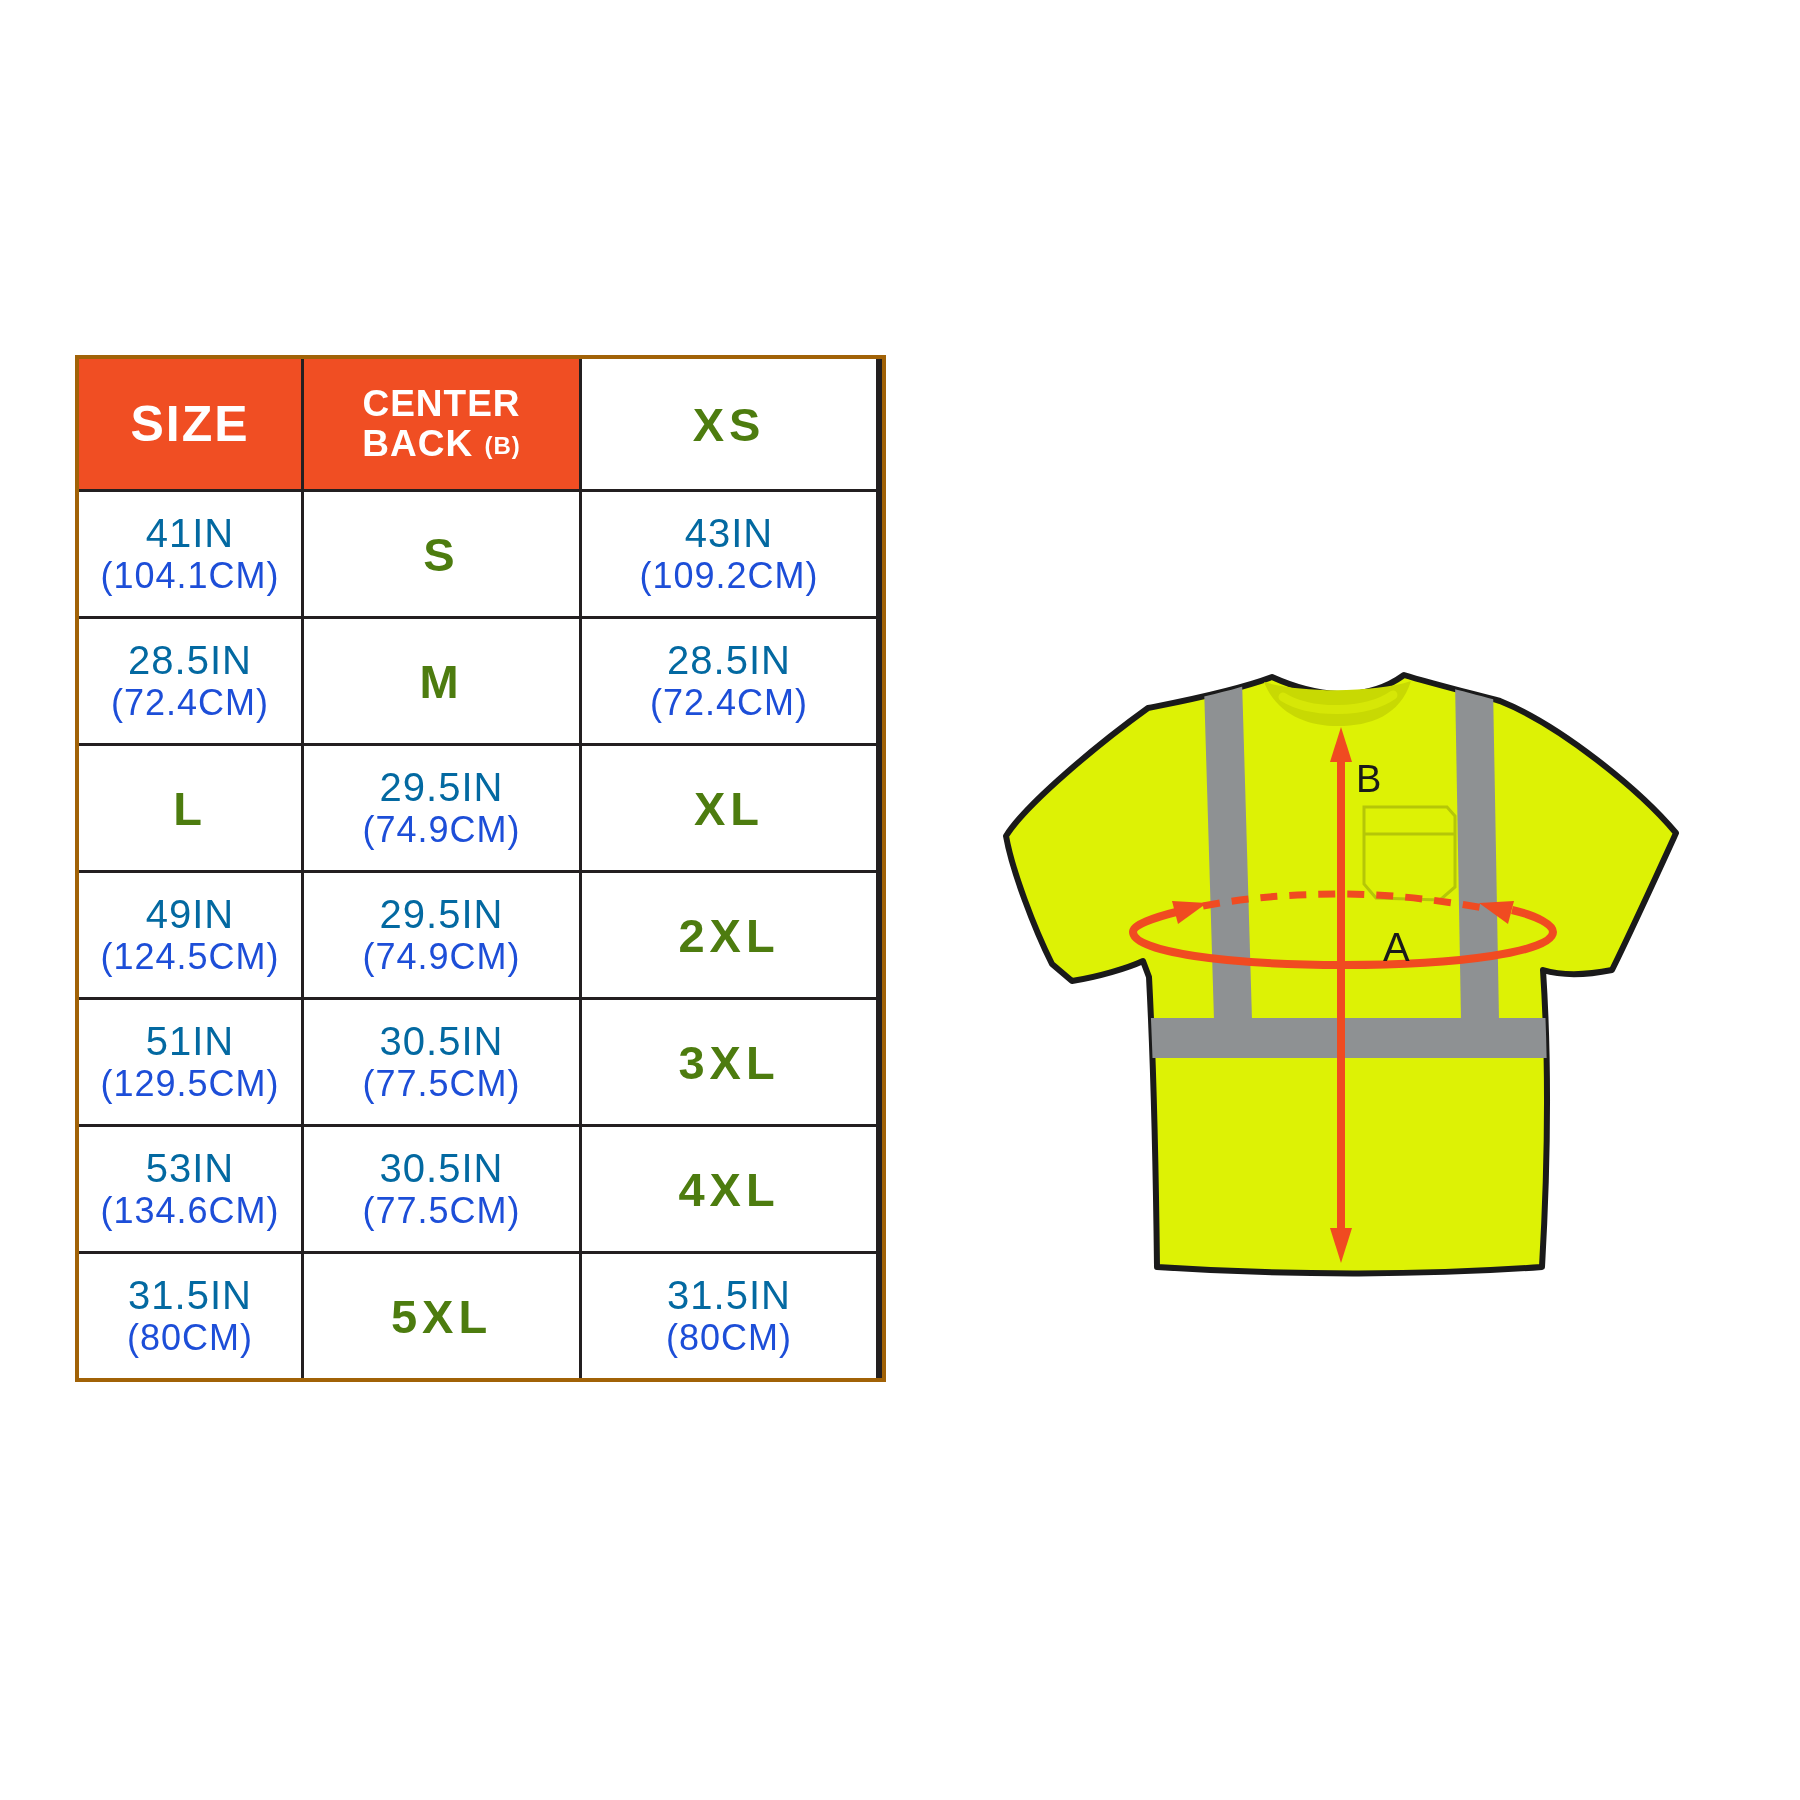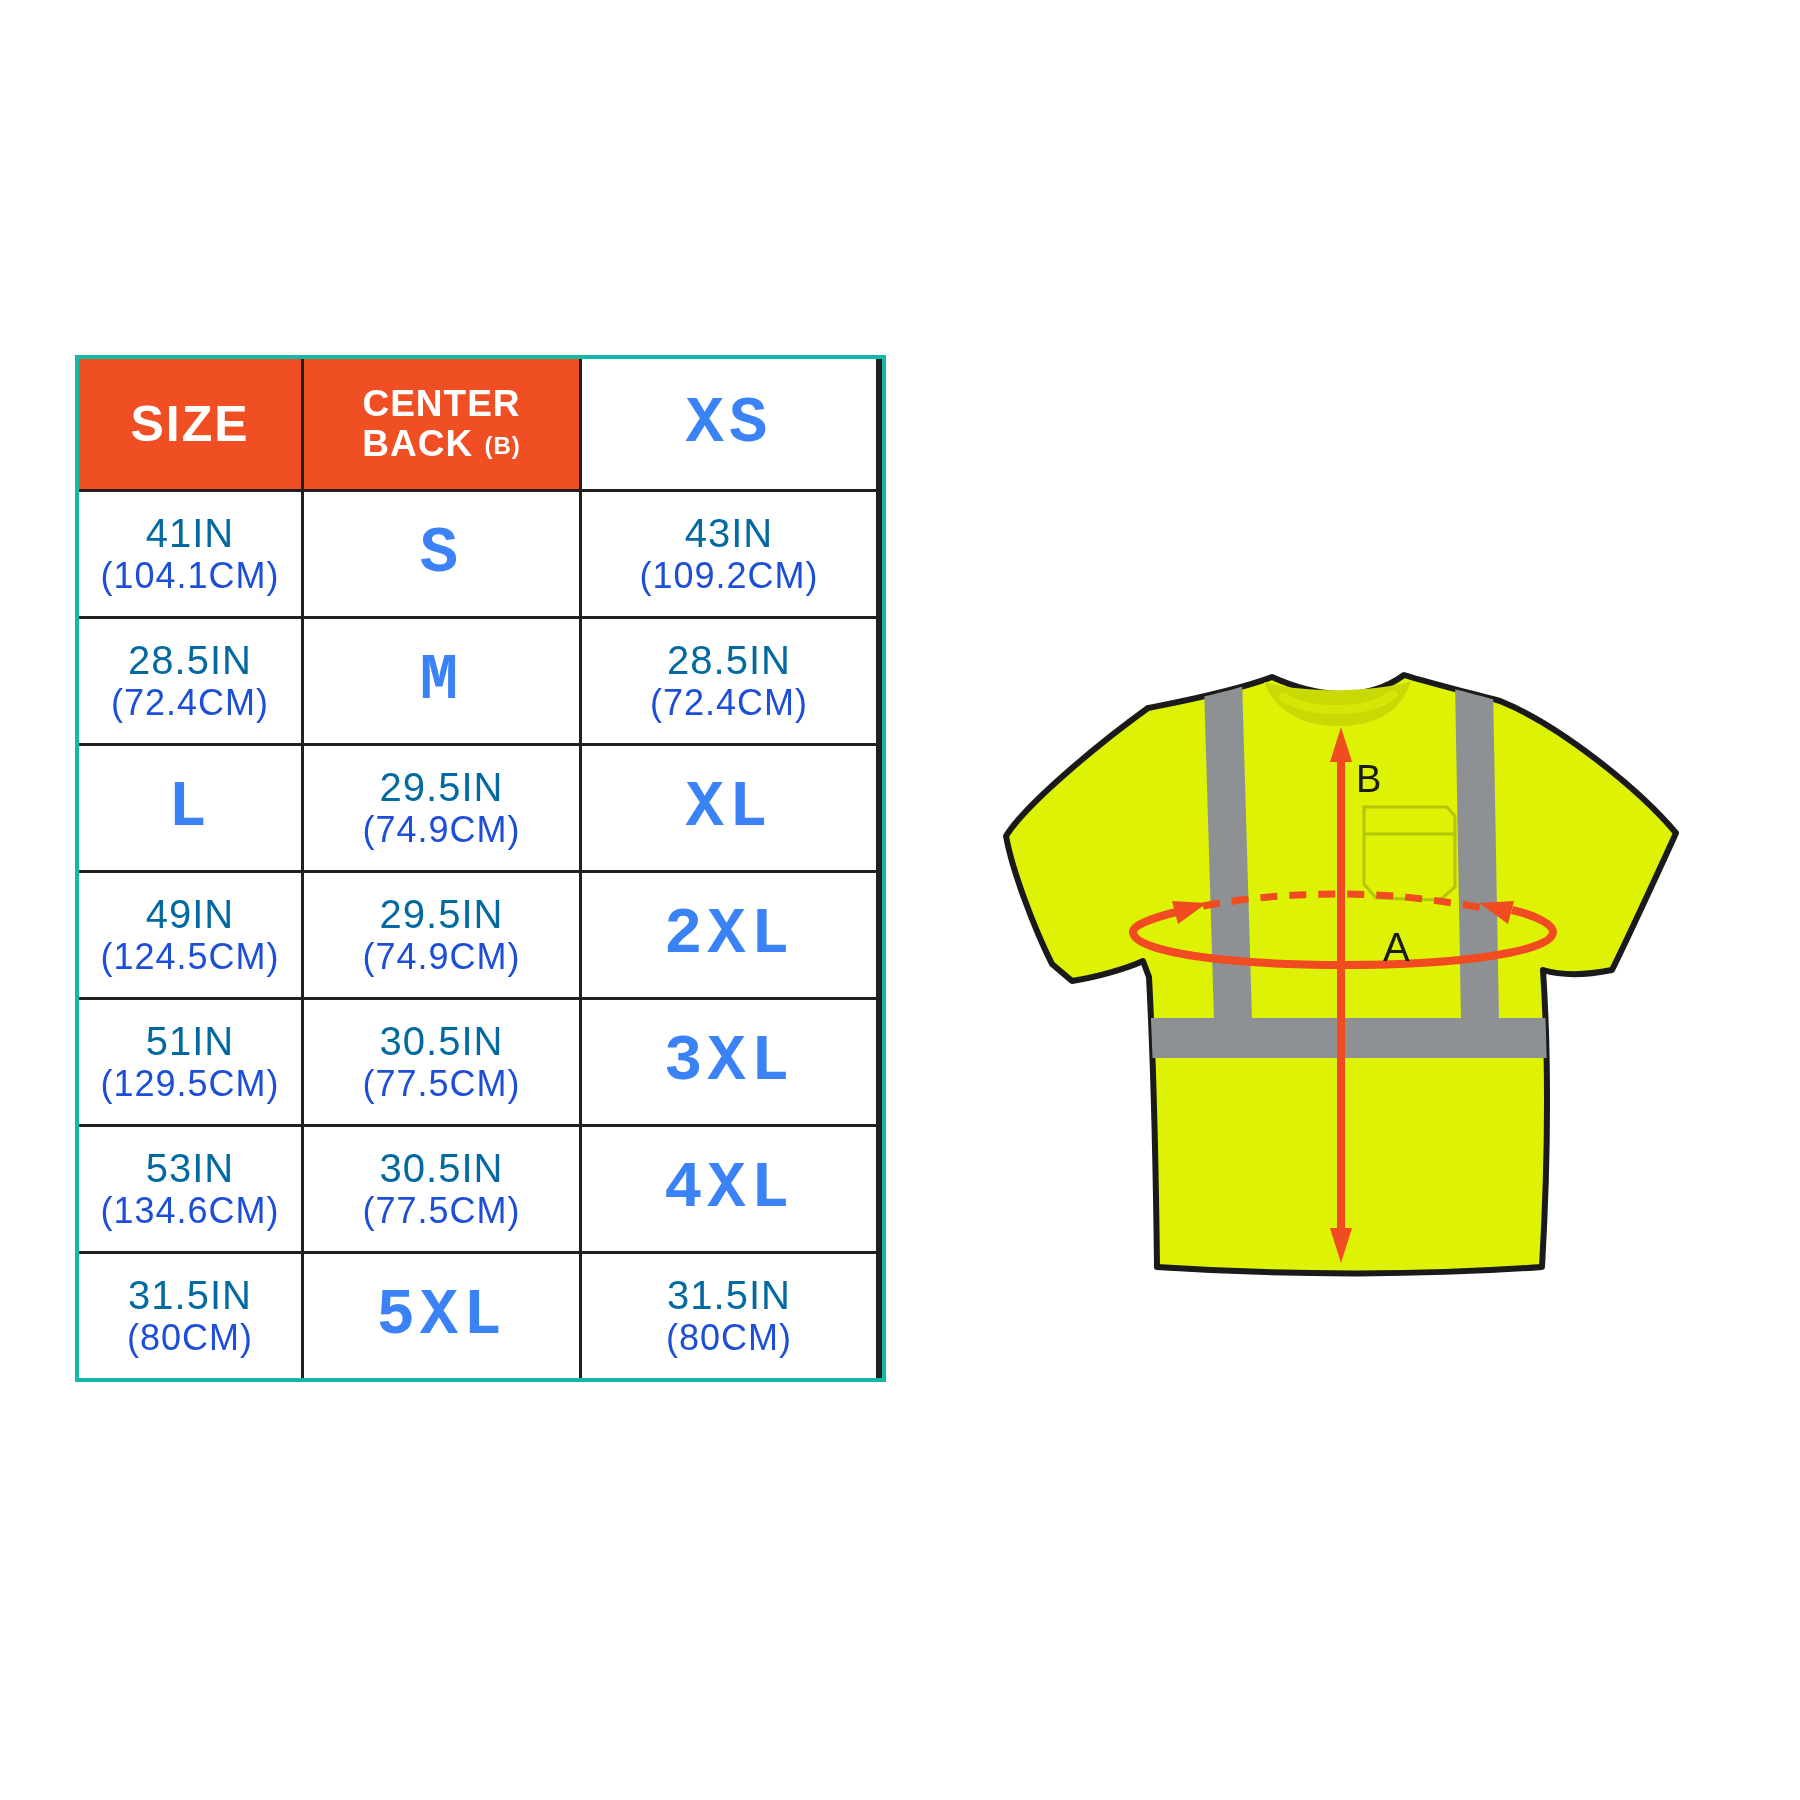--- a/index.html
+++ b/index.html
@@ -7,29 +7,29 @@
           font-family:"Liberation Sans", sans-serif;}
 
   
   .size-table{
     position:absolute;left:75px;top:355px;width:803px;
     display:grid;
     grid-template-columns:222px 275px 294px;
     grid-auto-rows:124px;
     gap:3px;
     background:#231f20;
-    border:4px solid #14b8a6;
+    border:4px solid #a16207;
   }
   .cell{background:#ffffff;display:flex;flex-direction:column;align-items:center;justify-content:center;text-align:center;}
   .cell.head{background:#f04e23;color:#ffffff;font-weight:700;grid-row:1;height:130px;}
   .size-table{grid-template-rows:130px;}
   .head-size{font-size:50px;letter-spacing:2px;}
   .head-main{font-size:37px;letter-spacing:1px;line-height:1.08;}
   .head-sub{font-size:24px;font-weight:700;vertical-align:2px;}
-  .size-label{font-size:64px;font-weight:700;letter-spacing:5px;color:#3b82f6;font-family:Liberation Mono, monospace;}
+  .size-label{font-size:47px;font-weight:700;letter-spacing:5px;color:#4d7c0f;}
   .val-in{font-size:40px;color:#0369a1;letter-spacing:1px;line-height:1.12;}
   .val-cm{font-size:36px;color:#1d4ed8;letter-spacing:1px;line-height:1.12;}
 
   
   .shirt-wrap{position:absolute;left:960px;top:630px;width:760px;height:700px;}
 </style>
 </head>
 <body>
 
 <div class="canvas">

